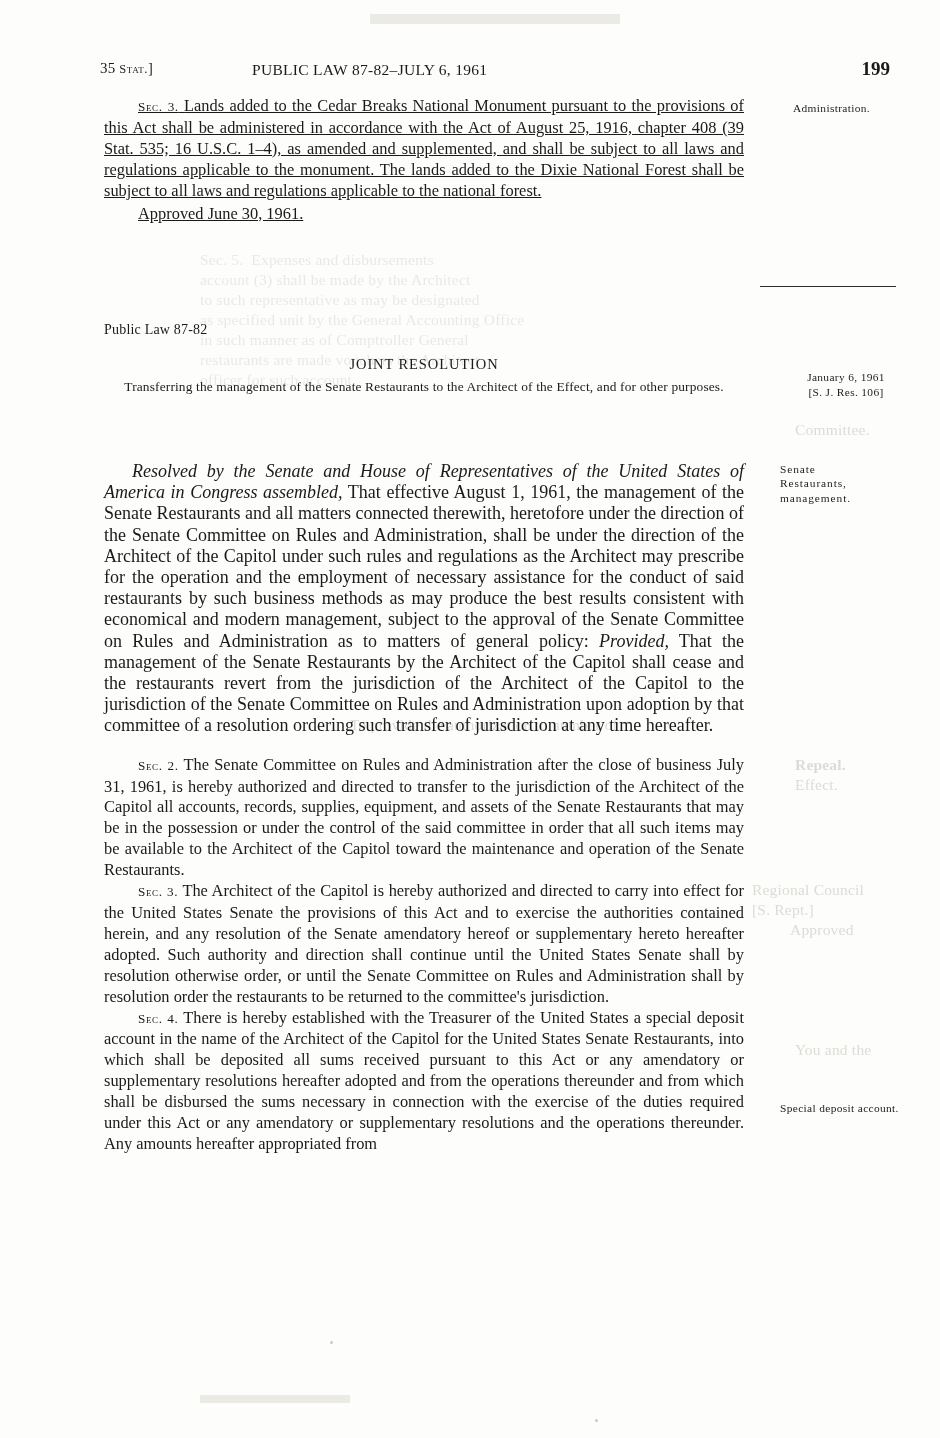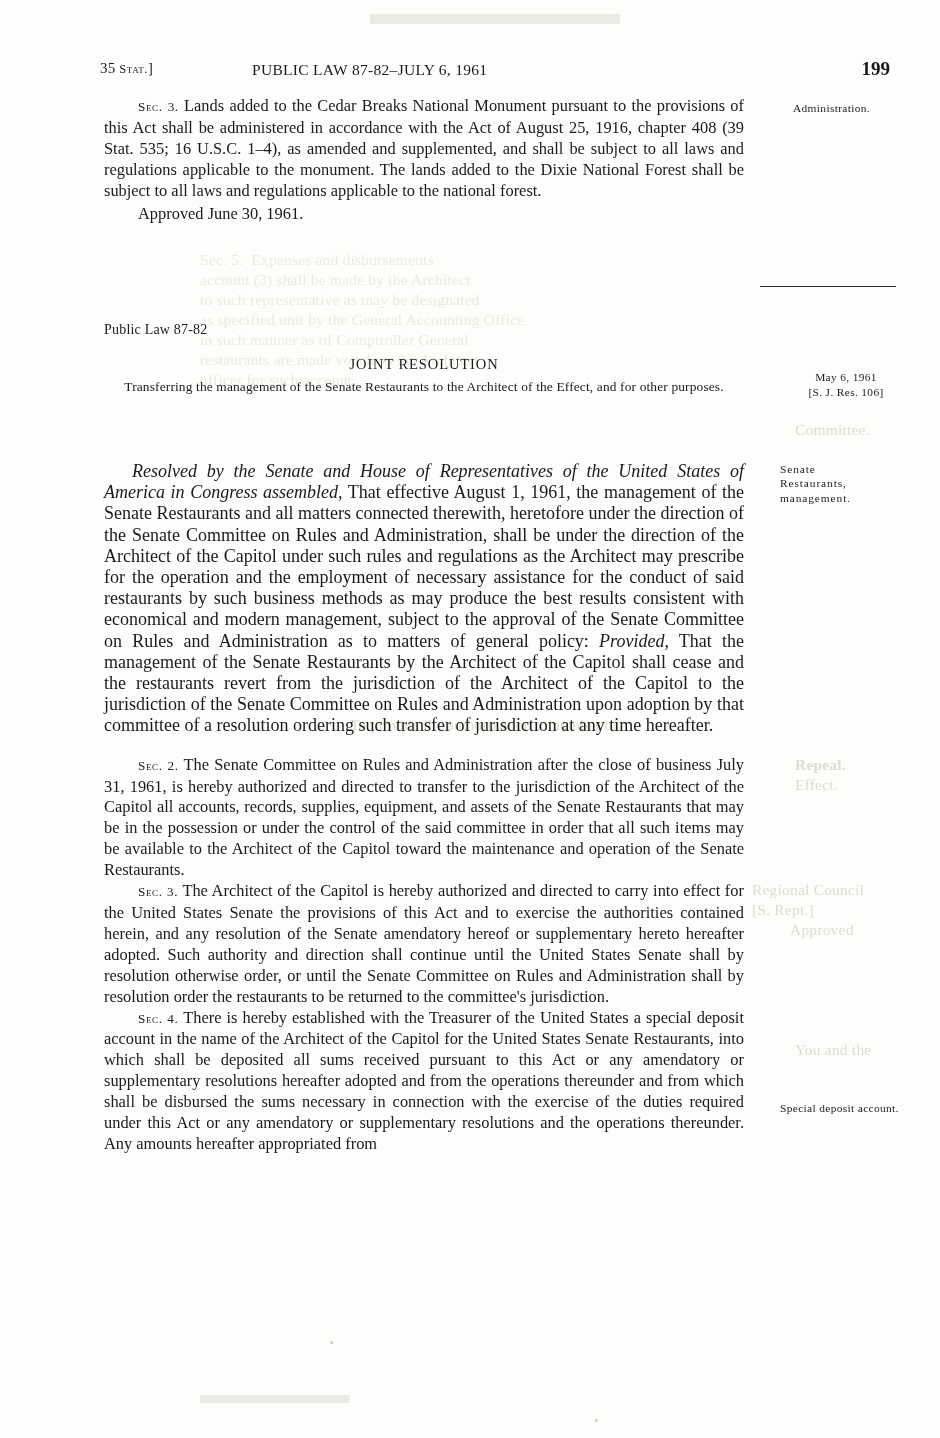--- a/index.html
+++ b/index.html
@@ -52,20 +52,21 @@
     font-size: 19px;
     font-weight: bold;
   }
 
   
   .col-main {
     position: absolute;
     left: 104px;
     top: 96px;
     width: 640px;
+    text-decoration: underline;
   }
   p.body {
     margin: 0 0 0 0;
     font-size: 16.4px;
     line-height: 20.9px;
     text-align: justify;
     text-justify: inter-word;
     hyphens: manual;
   }
   p.body + p.body { margin-top: 0; }
@@ -236,19 +237,19 @@
 
     <p class="body indent" style="margin-top:0;"><span class="sc secnum">Sec. 2.</span> <span>The Senate Committee on Rules and Administration after the close of business July 31, 1961, is hereby authorized and directed to transfer to the jurisdiction of the Architect of the Capitol all accounts, records, supplies, equipment, and assets of the Senate Restaurants that may be in the possession or under the control of the said committee in order that all such items may be available to the Architect of the Capitol toward the maintenance and operation of the Senate Restaurants.</span></p>
 
     <p class="body indent" style="margin-top:0;"><span class="sc secnum">Sec. 3.</span> <span>The Architect of the Capitol is hereby authorized and directed to carry into effect for the United States Senate the provisions of this Act and to exercise the authorities contained herein, and any resolution of the Senate amendatory hereof or supplementary hereto hereafter adopted.  Such authority and direction shall continue until the United States Senate shall by resolution otherwise order, or until the Senate Committee on Rules and Administration shall by resolution order the restaurants to be returned to the committee's jurisdiction.</span></p>
 
     <p class="body indent" style="margin-top:0;"><span class="sc secnum">Sec. 4.</span> <span>There is hereby established with the Treasurer of the United States a special deposit account in the name of the Architect of the Capitol for the United States Senate Restaurants, into which shall be deposited all sums received pursuant to this Act or any amendatory or supplementary resolutions hereafter adopted and from the operations thereunder and from which shall be disbursed the sums necessary in connection with the exercise of the duties required under this Act or any amendatory or supplementary resolutions and the operations thereunder.  Any amounts hereafter appropriated from</span></p>
   </div>
 
   <div class="margin-notes">
     <div class="mnote" style="left:13px; top:5px; width:150px;">Administration.</div>
-    <div class="mnote centered" style="left:2px; top:274px; width:128px;">May 6, 1961</div>
+    <div class="mnote centered" style="left:2px; top:274px; width:128px;">January 6, 1961</div>
     <div class="mnote centered" style="left:2px; top:289px; width:128px;">[S. J. Res. 106]</div>
     <div class="mnote" style="left:0; top:366px; width:98px; letter-spacing:0.9px;">Senate Restaurants, management.</div>
     <div class="mnote" style="left:0; top:1005px; width:152px;">Special  deposit account.</div>
   </div>
 
 </div>
 
 </body></html>

